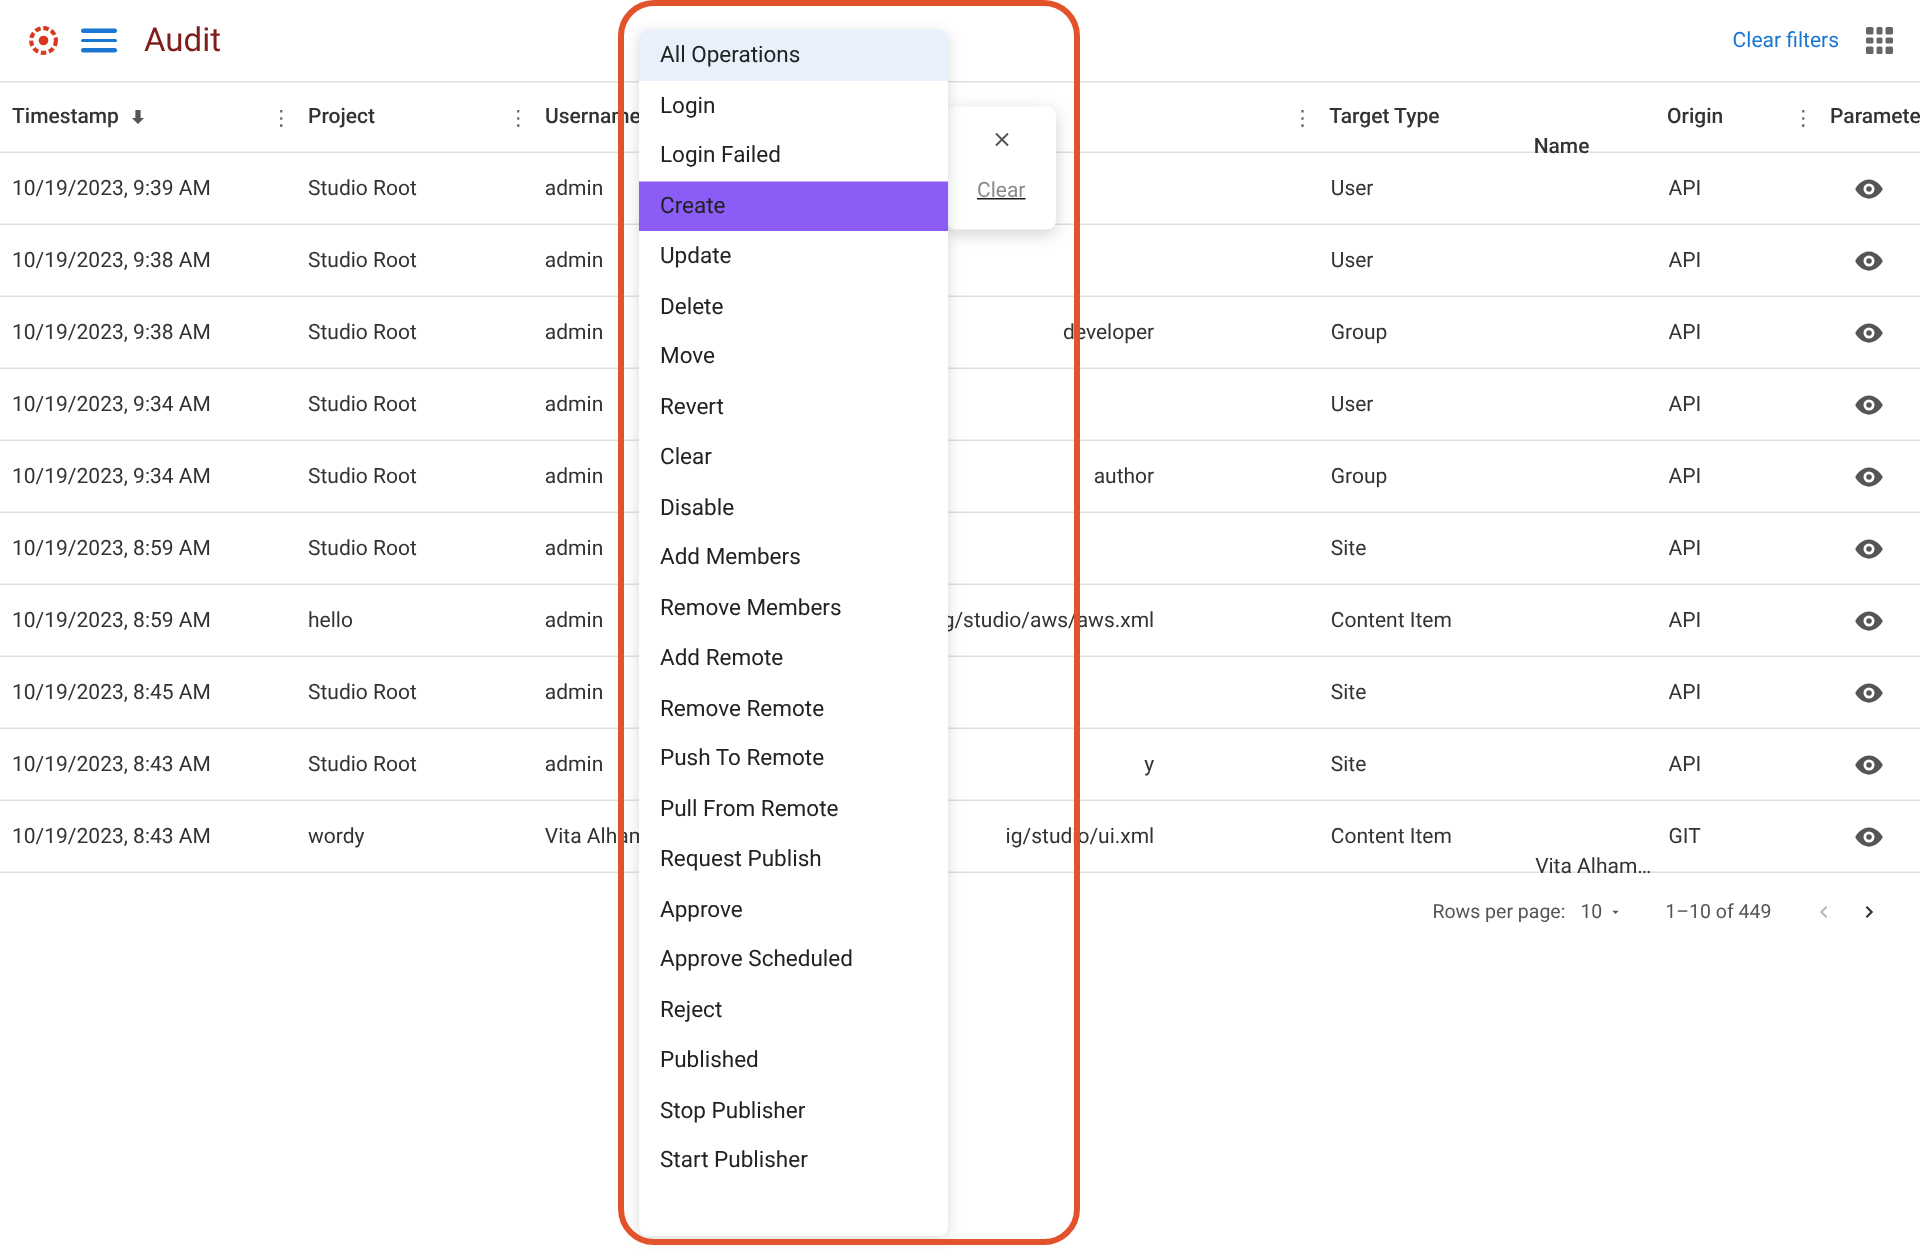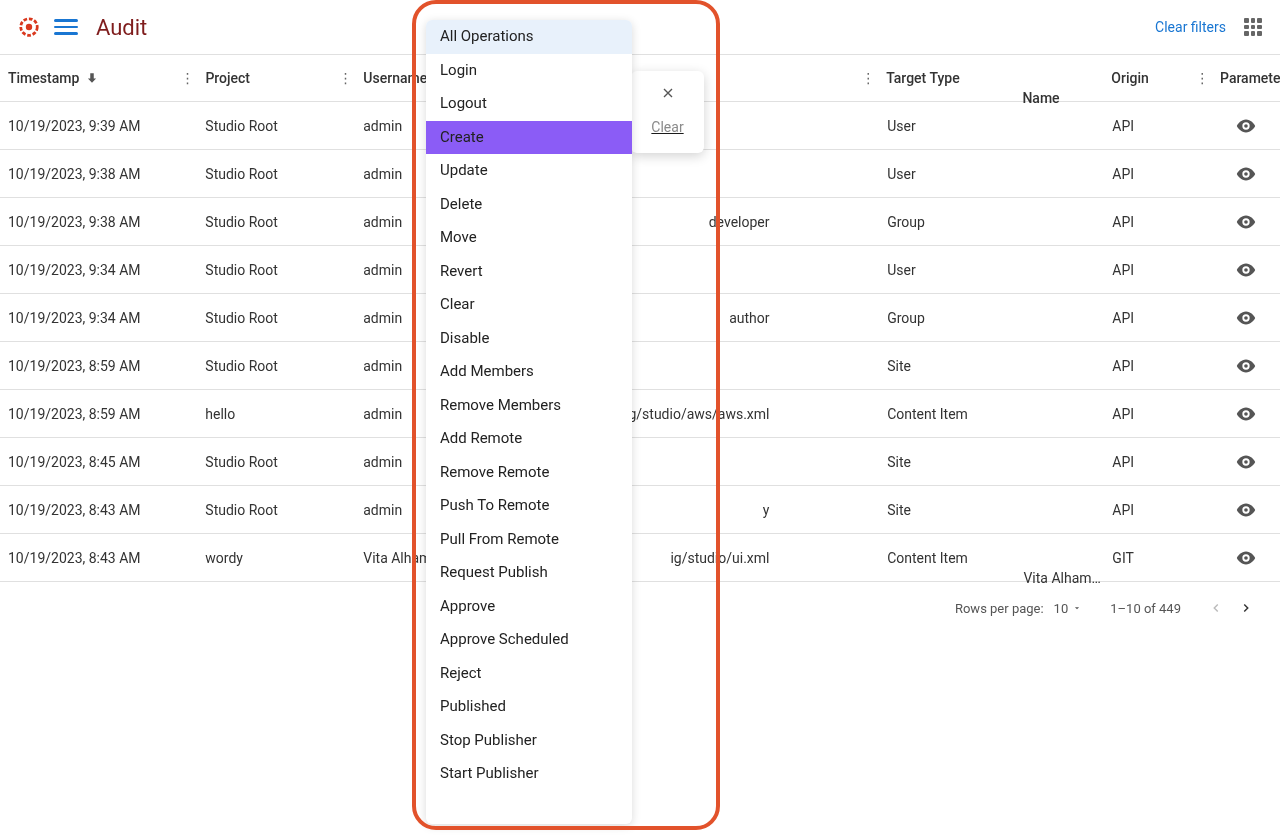--- a/index.html
+++ b/index.html
@@ -351,21 +351,21 @@
         <path d="M6 6l12 12M18 6L6 18" stroke="#555" stroke-width="2" fill="none"></path>
       </svg>
   </span>
   <span class="clear-text">Clear</span>
 </div>
 
 <div class="dropdown">
   <div class="dropdown-list" id="dd-list">
       <div class="dd-item selected">All Operations</div>
       <div class="dd-item">Login</div>
-      <div class="dd-item">Logout</div>
+      <div class="dd-item">Login Failed</div>
       <div class="dd-item hover-item">Create</div>
       <div class="dd-item">Update</div>
       <div class="dd-item">Delete</div>
       <div class="dd-item">Move</div>
       <div class="dd-item">Revert</div>
       <div class="dd-item">Clear</div>
       <div class="dd-item">Disable</div>
       <div class="dd-item">Add Members</div>
       <div class="dd-item">Remove Members</div>
       <div class="dd-item">Add Remote</div>

